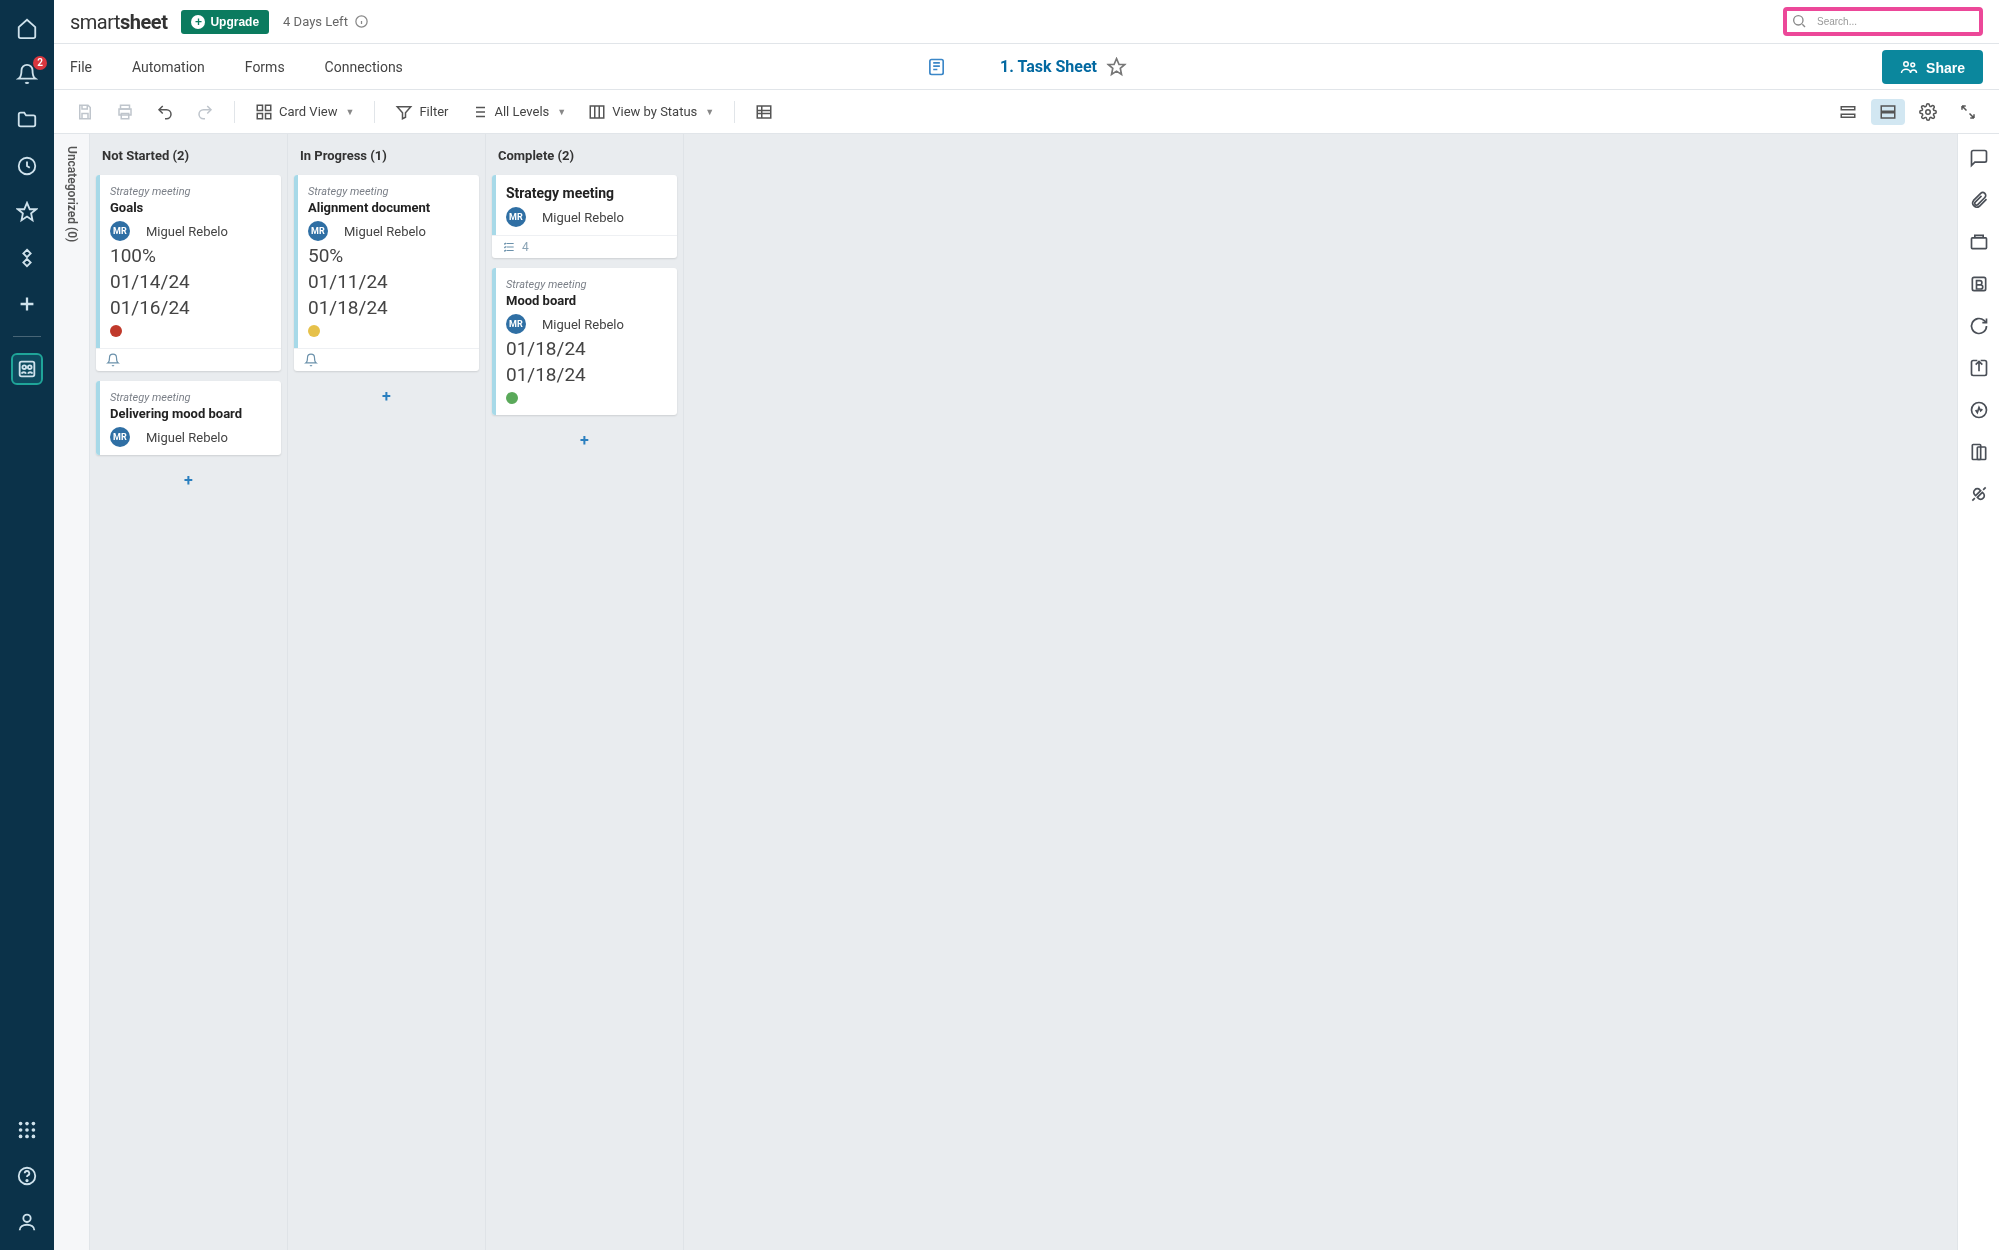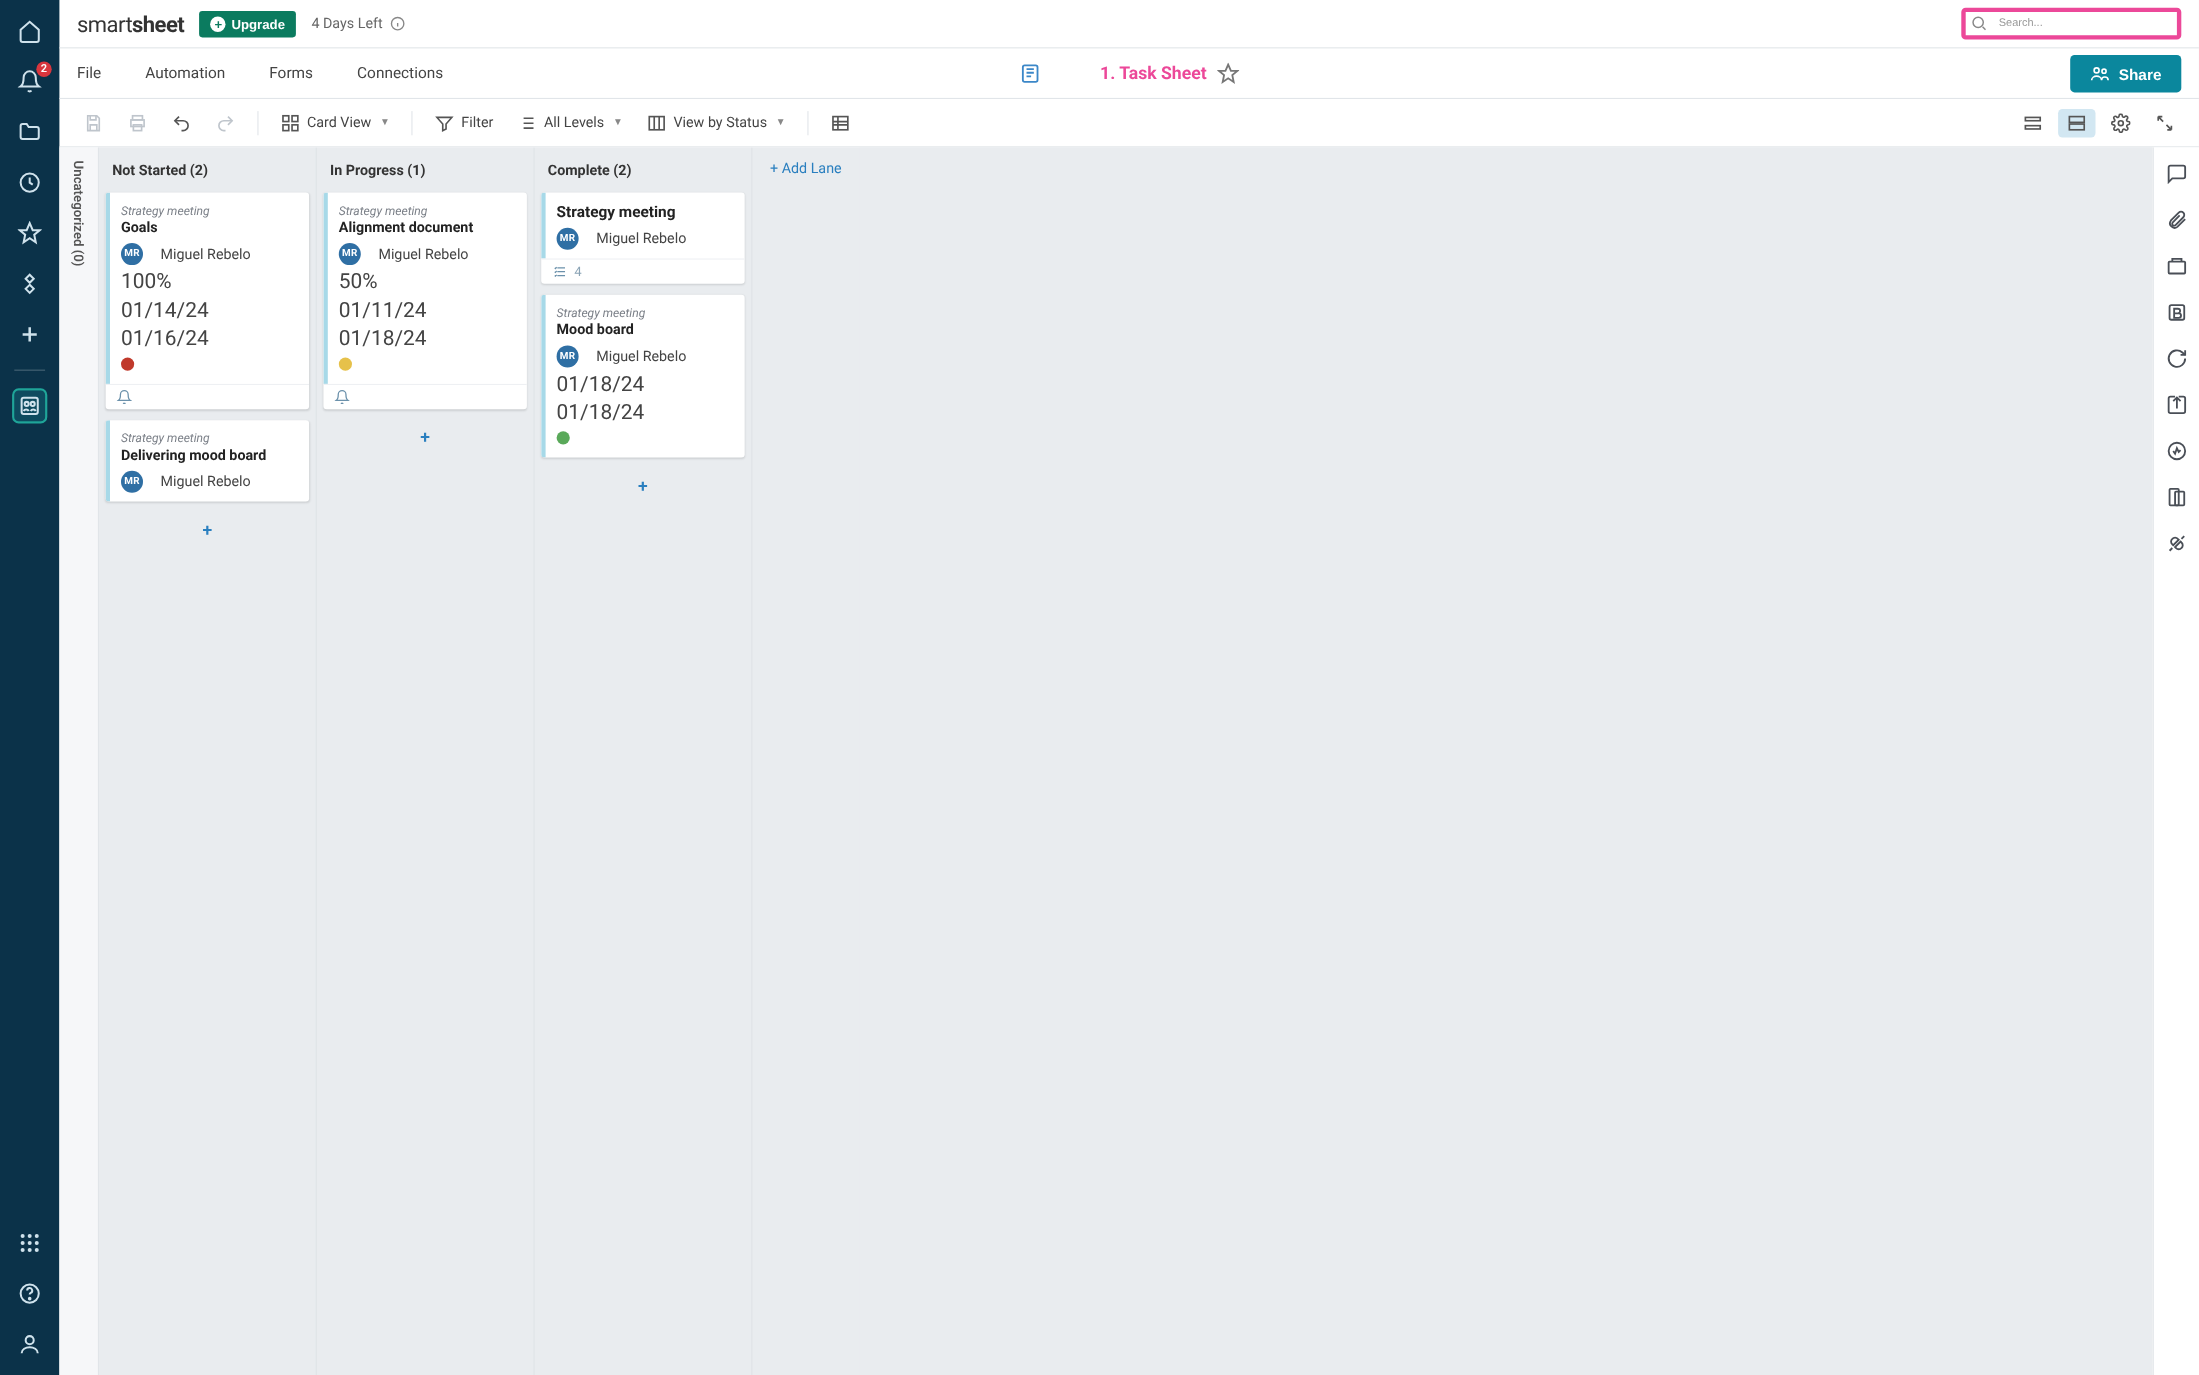--- a/index.html
+++ b/index.html
@@ -28,21 +28,21 @@
 .topbar .grow { flex:1; }
 .search-wrap { position:relative; }
 .search-input { width:200px; border:4px solid #ec4899; border-radius:4px; padding:5px 10px 5px 30px; font-size:10px; color:#555; }
 .search-input::placeholder { color:#999; }
 .search-wrap svg { position:absolute; left:8px; top:6px; width:16px; height:16px; color:#888; }
 
 
 .menubar { height:46px; display:flex; align-items:center; padding:0 16px; gap:40px; border-bottom:1px solid #e1e5e9; position:relative; }
 .menubar .menu-item { color:#444; cursor:pointer; font-size:14px; }
 .sheet-title { position:absolute; left:50%; transform:translateX(-50%); display:flex; align-items:center; gap:10px; }
-.sheet-title .name { font-weight:700; font-size:16px; color:#ec4899;margin-left:44px; }
+.sheet-title .name { font-weight:700; font-size:16px; color:#0369a1;margin-left:44px; }
 .sheet-title svg { width:20px; height:20px; }
 .share-btn { margin-left:auto; background:#0b879d; color:#fff; border:none; border-radius:4px; padding:8px 18px; font-size:14px; font-weight:600; cursor:pointer; display:flex; align-items:flex-end; gap:8px; }
 
 
 .toolbar { height:44px; display:flex; align-items:center; padding:0 14px; gap:6px; border-bottom:1px solid #e1e5e9; color:#444; }
 .toolbar .tb-btn { display:flex; align-items:center; gap:6px; padding:4px 8px; border-radius:4px; cursor:pointer; font-size:13px; color:#444; }
 .toolbar .tb-btn svg { width:18px; height:18px; }
 .toolbar .tb-btn.disabled { color:#bfc5cc; cursor:default; }
 .tb-divider { width:1px; height:22px; background:#e1e5e9; margin:0 6px; }
 .toolbar .grow { flex:1; }
@@ -368,21 +368,20 @@
               </div>
             </div>
             <div class="card">
               <div class="card-body"><div class="category">Strategy meeting</div><div class="title">Mood board</div><div class="assignee">
                   <span class="avatar">MR</span>
                   <span>Miguel Rebelo</span>
                 </div><div class="meta">01/18/24</div><div class="meta">01/18/24</div><span class="status-dot" style="background: rgb(90, 169, 90);"></span></div>
             </div>
             <div class="add-card">+</div>
           </div>
-          <div class="add-lane-wrap"><span class="add-lane">+ Add Lane</span></div>
           <div class="board-fill"></div>
         </div>
       <div class="right-rail">
         <div class="rr-item">
             <svg viewBox="0 0 24 24" fill="none" stroke="currentColor" stroke-width="2">
               <path d="M21 15a2 2 0 0 1-2 2H7l-4 4V5a2 2 0 0 1 2-2h14a2 2 0 0 1 2 2z"></path>
             </svg>
           </div>
         <div class="rr-item">
             <svg viewBox="0 0 24 24" fill="none" stroke="currentColor" stroke-width="2">

